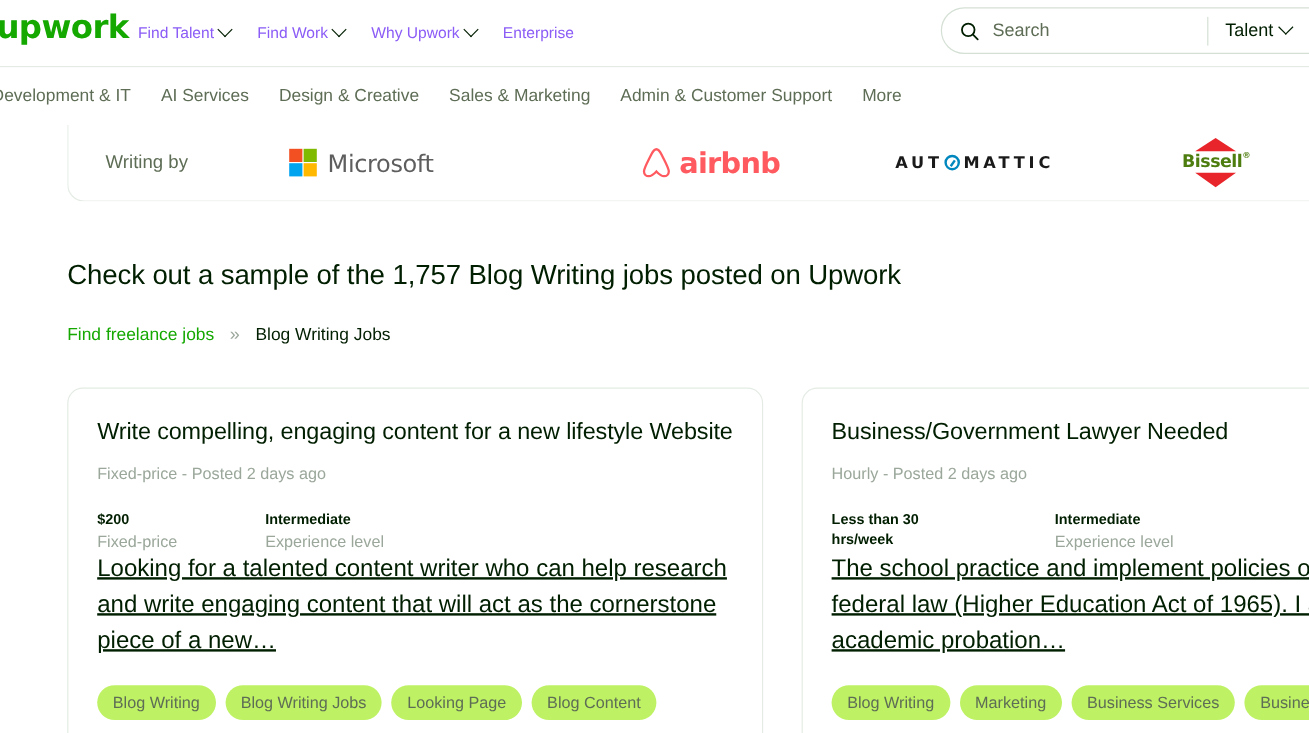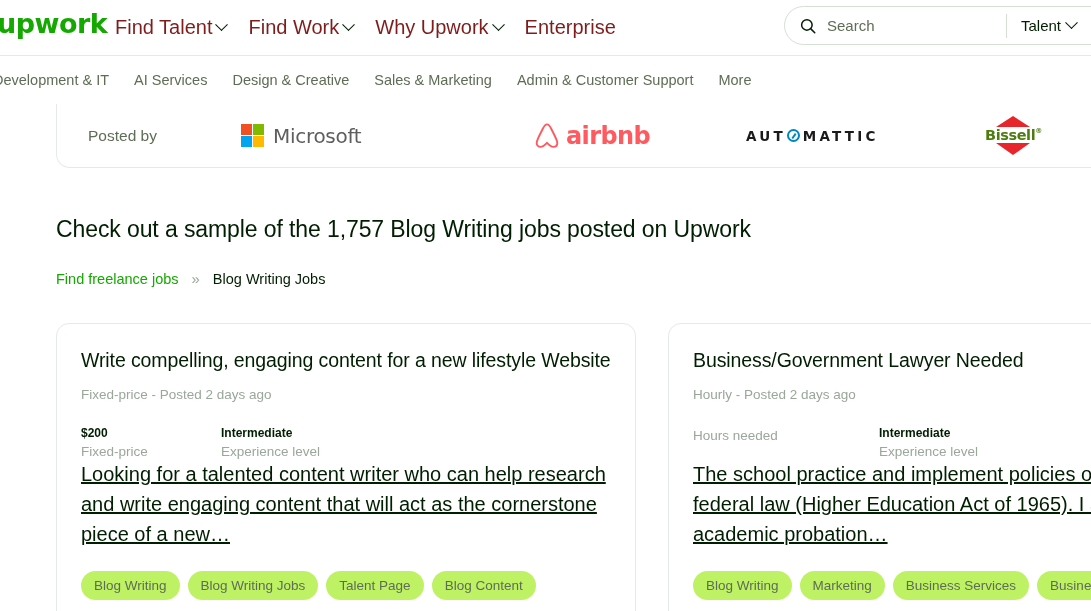--- a/index.html
+++ b/index.html
@@ -34,22 +34,22 @@
     left: 115px; top: 0;
     height: 55px;
     display: flex;
     align-items: center;
     gap: 22px;
   }
   .nav-item {
     display: flex;
     align-items: center;
     gap: 5px;
-    font-size: 20px;
-    color: #7f1d1d;
+    font-size: 13px;
+    color: #8b5cf6;
     white-space: nowrap;
     cursor: pointer;
   }
   .chev {
     display: inline-block;
     width: 9px; height: 9px;
     border-right: 1.6px solid #001e00;
     border-bottom: 1.6px solid #001e00;
     transform: rotate(45deg) translate(-2px,-2px);
   }
@@ -345,21 +345,21 @@
 <nav class="subnav">
   <div class="subnav-item">Development &amp; IT</div>
   <div class="subnav-item">AI Services</div>
   <div class="subnav-item">Design &amp; Creative</div>
   <div class="subnav-item">Sales &amp; Marketing</div>
   <div class="subnav-item">Admin &amp; Customer Support</div>
   <div class="subnav-item">More</div>
 </nav>
 
 <div class="trusted">
-  <div class="trusted-label">Posted by</div>
+  <div class="trusted-label">Writing by</div>
 
   <div class="logo-slot ms">
     <div class="ms-grid">
       <i style="background:#f25022"></i>
         <i style="background:#7fba00"></i>
       <i style="background:#00a4ef"></i>
         <i style="background:#ffb900"></i>
     </div>
     <div class="ms-txt">Microsoft</div>
   </div>
@@ -405,33 +405,33 @@
       </div>
       <div class="fact">
         <div class="fact-val">Intermediate</div>
         <div class="fact-lbl">Experience level</div>
       </div>
     </div>
     <div class="card-desc">Looking for a talented content writer who can help research and write engaging content that will act as the cornerstone piece of a new…</div>
     <div class="tags">
       <span class="tag">Blog Writing</span>
       <span class="tag">Blog Writing Jobs</span>
-      <span class="tag">Talent Page</span>
+      <span class="tag">Looking Page</span>
       <span class="tag">Blog Content</span>
     </div>
   </div>
 </div>
 
 <div class="card card-2">
   <div class="card-inner">
     <div class="card-title">Business/Government Lawyer Needed</div>
     <div class="card-meta">Hourly - Posted 2 days ago</div>
     <div class="facts">
       <div class="fact" style="width:186px">
-        <div class="fact-lbl">Hours needed</div>
+        <div class="fact-val" style="max-width:110px">Less than 30 hrs/week</div>
       </div>
       <div class="fact">
         <div class="fact-val">Intermediate</div>
         <div class="fact-lbl">Experience level</div>
       </div>
     </div>
     <div class="card-desc">The school practice and implement policies outside of federal law (Higher Education Act of 1965). I am on academic probation…</div>
     <div class="tags">
       <span class="tag">Blog Writing</span>
       <span class="tag">Marketing</span>

